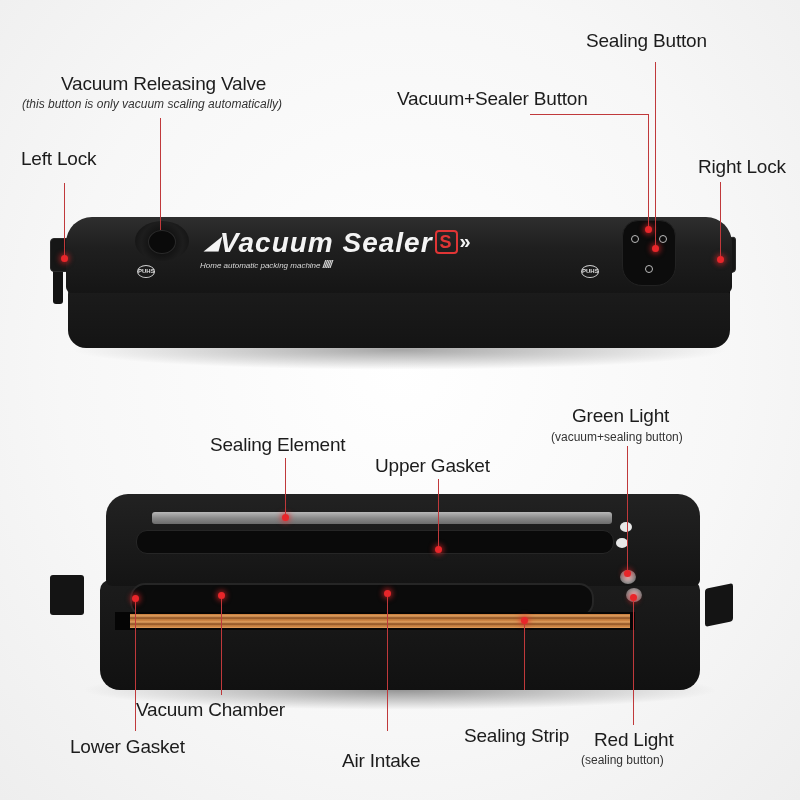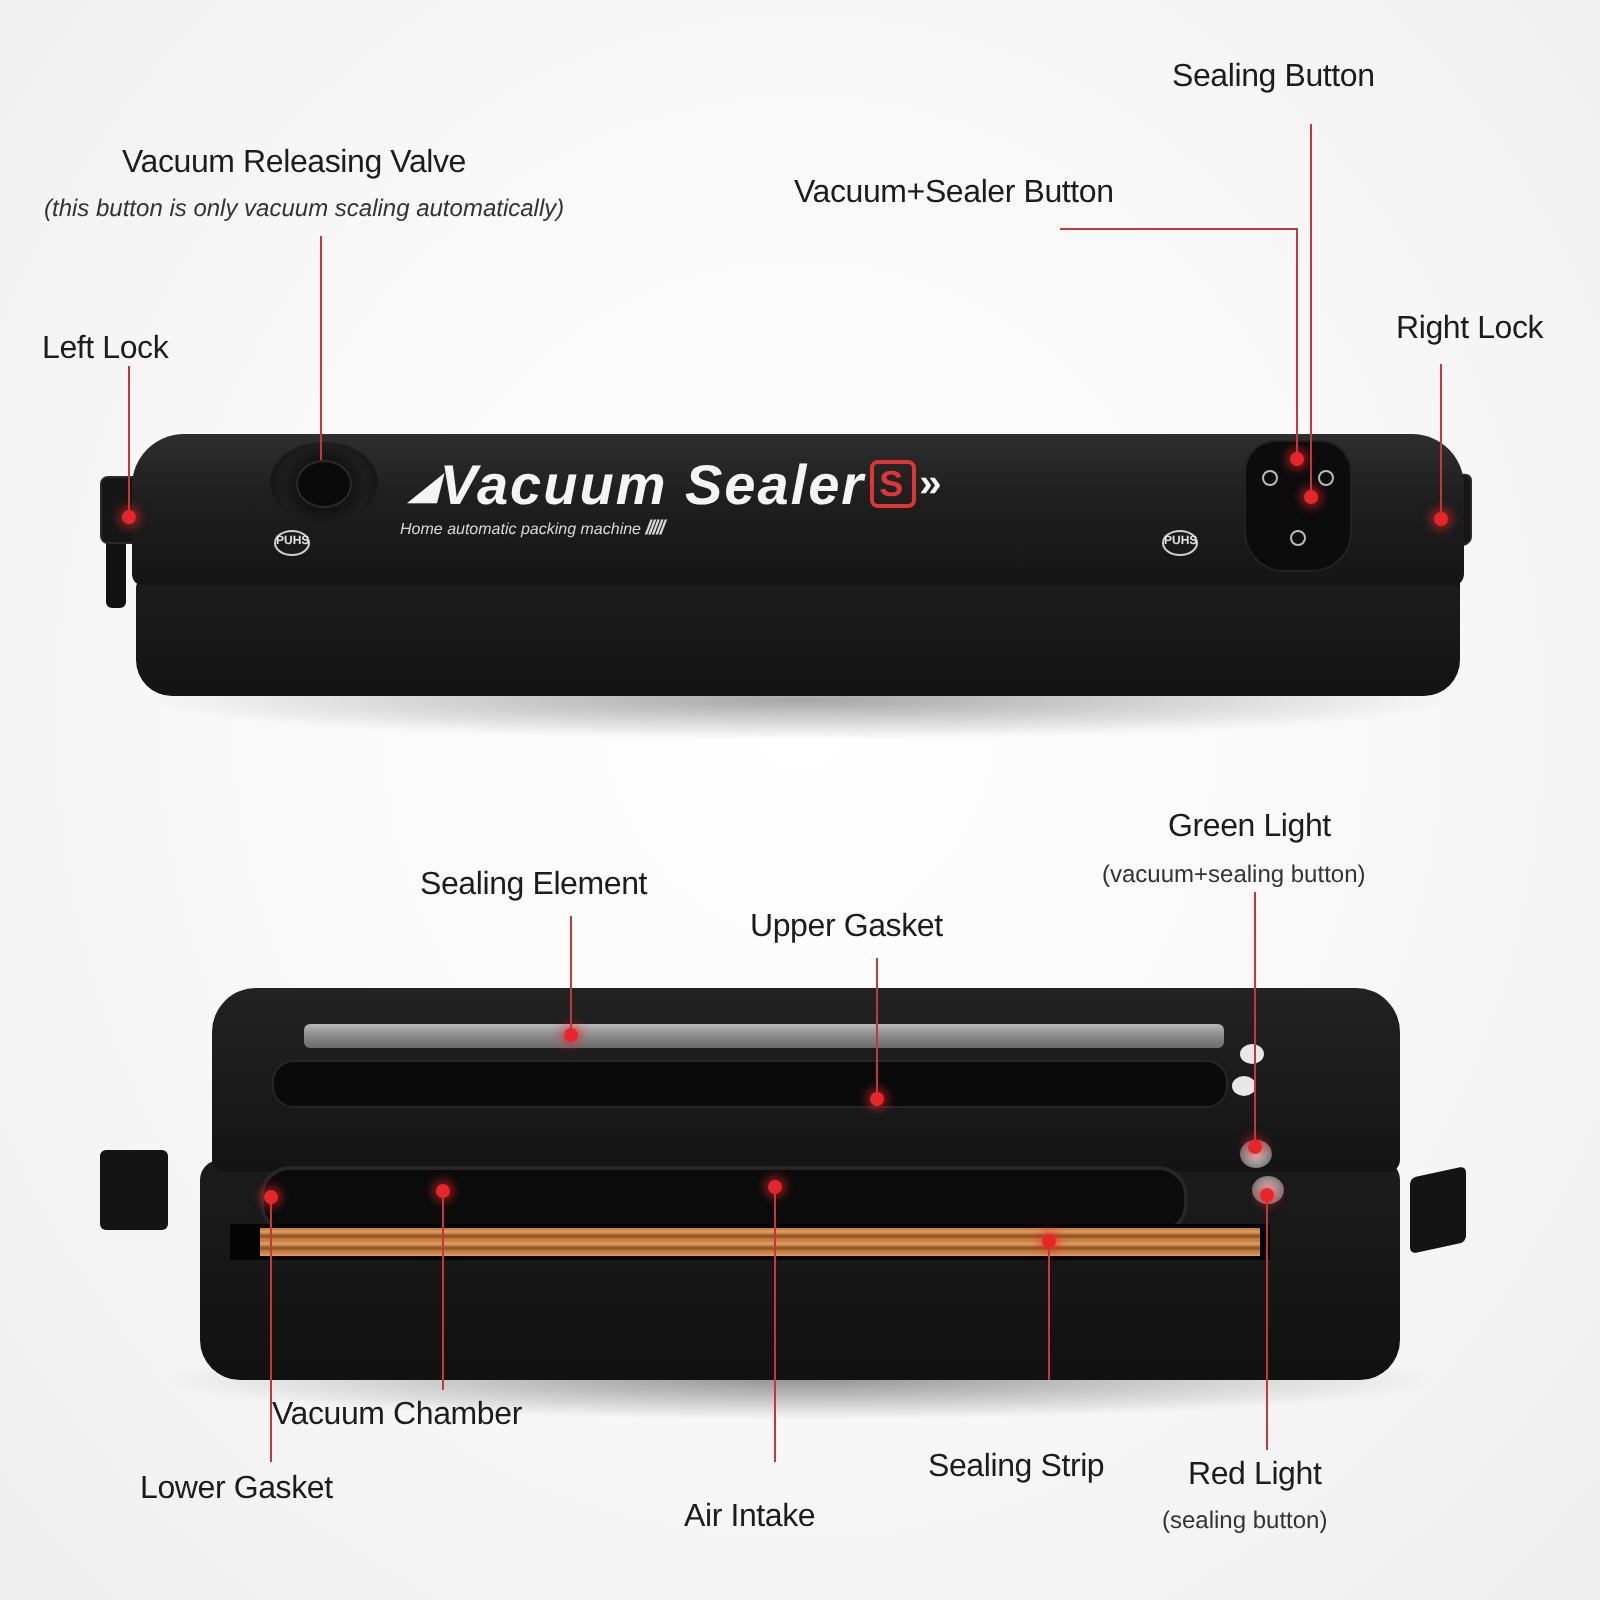--- a/index.html
+++ b/index.html
@@ -2,21 +2,21 @@
 <html><head>
 <meta charset="utf-8">
 <style>
   html, body { margin:0; padding:0; }
   body {
     width:800px; height:800px; position:relative; overflow:hidden;
     background: radial-gradient(ellipse at 50% 45%, #ffffff 0%, #f7f7f7 60%, #eeeeee 100%);
     font-family: "Liberation Sans", "DejaVu Sans", sans-serif;
     color:#1a1a1a;
   }
-  .label { position:absolute; font-size:16px; color:#1c1c1c; white-space:nowrap; letter-spacing:-0.2px; }
+  .label { position:absolute; font-size:19px; color:#1c1c1c; white-space:nowrap; letter-spacing:-0.2px; }
   .sub { position:absolute; font-size:12px; color:#333; white-space:nowrap; }
   .line { position:absolute; background:#c0393b; }
   .dot { position:absolute; width:7px; height:7px; border-radius:50%; background:#e8262a; box-shadow:0 0 5px 2px rgba(232,38,42,0.55); }
 
   
   .top-shadow { position:absolute; left:70px; top:330px; width:660px; height:40px; border-radius:50%;
     background: radial-gradient(ellipse at center, rgba(0,0,0,0.35) 0%, rgba(0,0,0,0.0) 70%); }
   .top-lid { position:absolute; left:66px; top:217px; width:666px; height:76px; border-radius:26px 26px 6px 6px;
     background: linear-gradient(180deg,#2e2e2e 0%, #1f1f1f 40%, #151515 100%); }
   .top-base { position:absolute; left:68px; top:290px; width:662px; height:56px; border-radius:4px 4px 18px 18px;
@@ -80,21 +80,21 @@
 <div class="panel">
   <div class="panel-ico" style="left:8px;top:14px;"></div>
   <div class="panel-ico" style="left:36px;top:14px;"></div>
   <div class="panel-ico" style="left:22px;top:44px;"></div>
 </div>
 
 <div class="label" style="left:61px;top:73px;">Vacuum Releasing Valve</div>
 <div class="sub" style="left:22px;top:97px;font-style:italic;">(this button is only vacuum scaling automatically)</div>
 <div class="line" style="left:160px;top:118px;width:1px;height:112px;"></div>
 
-<div class="label" style="left:21px;top:166px;">Left Lock</div>
+<div class="label" style="left:21px;top:148px;">Left Lock</div>
 <div class="line" style="left:64px;top:183px;width:1px;height:75px;"></div>
 <div class="dot" style="left:61px;top:255px;"></div>
 
 <div class="label" style="left:586px;top:30px;">Sealing Button</div>
 <div class="line" style="left:655px;top:62px;width:1px;height:186px;"></div>
 <div class="dot" style="left:652px;top:245px;"></div>
 
 <div class="label" style="left:397px;top:88px;">Vacuum+Sealer Button</div>
 <div class="line" style="left:530px;top:114px;width:119px;height:1px;"></div>
 <div class="line" style="left:648px;top:114px;width:1px;height:115px;"></div>
@@ -120,21 +120,21 @@
 <div class="screw" style="left:626px;top:588px;"></div>
 
 <div class="label" style="left:210px;top:434px;">Sealing Element</div>
 <div class="line" style="left:285px;top:458px;width:1px;height:60px;"></div>
 <div class="dot" style="left:282px;top:514px;"></div>
 
 <div class="label" style="left:375px;top:455px;">Upper Gasket</div>
 <div class="line" style="left:438px;top:479px;width:1px;height:70px;"></div>
 <div class="dot" style="left:435px;top:546px;"></div>
 
-<div class="label" style="left:584px;top:405px;">Green Light</div>
+<div class="label" style="left:572px;top:405px;">Green Light</div>
 <div class="sub" style="left:551px;top:430px;">(vacuum+sealing button)</div>
 <div class="line" style="left:627px;top:446px;width:1px;height:128px;"></div>
 <div class="dot" style="left:624px;top:570px;"></div>
 
 <div class="label" style="left:136px;top:699px;">Vacuum Chamber</div>
 <div class="line" style="left:221px;top:595px;width:1px;height:100px;"></div>
 <div class="dot" style="left:218px;top:592px;"></div>
 
 <div class="label" style="left:464px;top:725px;">Sealing Strip</div>
 <div class="line" style="left:524px;top:620px;width:1px;height:70px;"></div>

